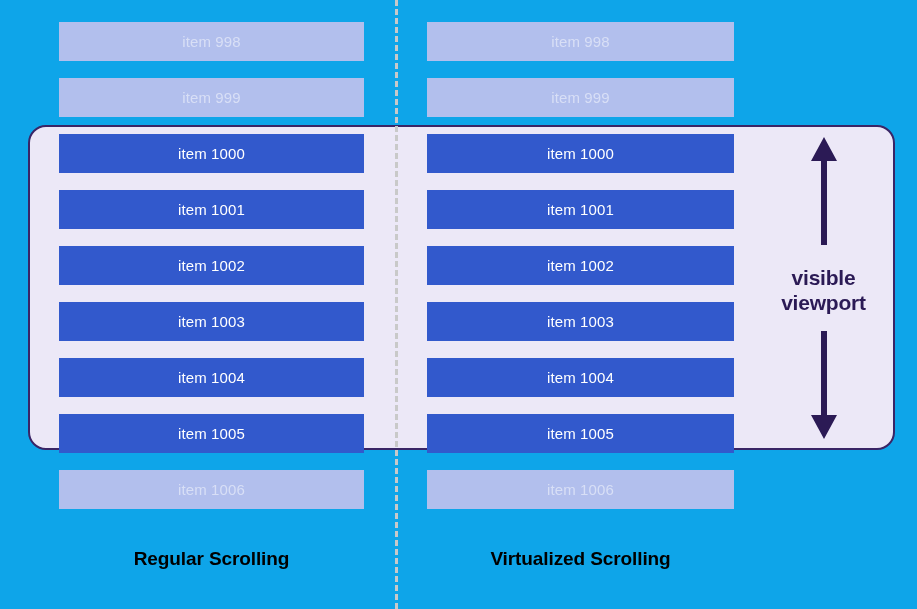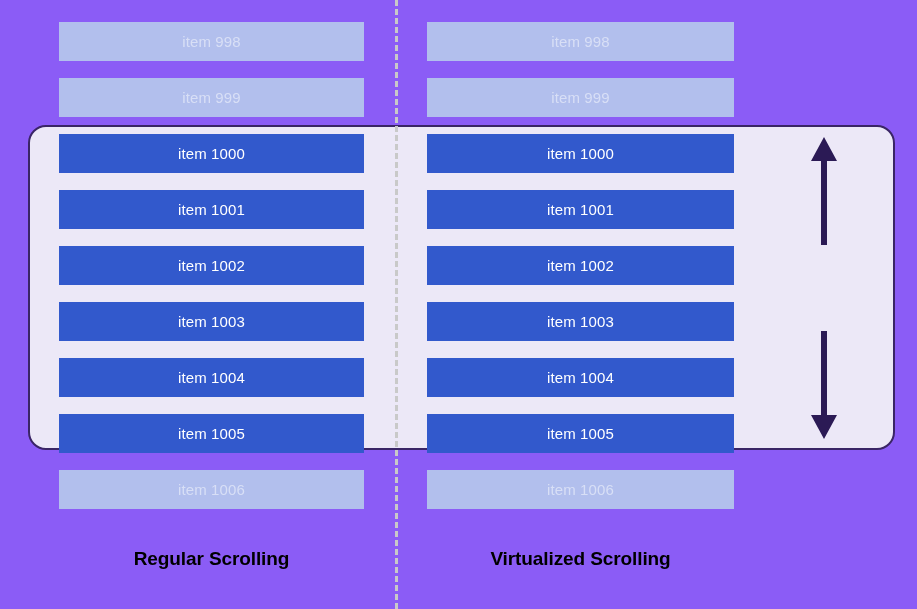--- a/index.html
+++ b/index.html
@@ -7,21 +7,21 @@
     width: 917px;
     height: 609px;
     background: #ffffff;
     font-family: "Liberation Sans", sans-serif;
     overflow: hidden;
   }
   #stage {
     position: relative;
     width: 917px;
     height: 609px;
-    background: #8b5cf6;
+    background: #0ea5e9;
   }
 
   
   .viewport-box {
     position: absolute;
     left: 28px;
     top: 125px;
     width: 867px;
     height: 325px;
     background: #ece8f7;
@@ -140,20 +140,24 @@
       <div class="bar" style="top: 414px;">item 1005</div>
       <div class="bar faded" style="top: 470px;">item 1006</div>
     </div>
 
   <div class="annotation">
     <span class="arrow-svg">
       <svg width="40" height="110" viewBox="0 0 40 110" aria-hidden="true">
         <path d="M20 2 L33 26 L23 26 L23 110 L17 110 L17 26 L7 26 Z" fill="#2b1a55"></path>
       </svg>
     </span>
+    <div class="annotation-label">
+      <div>visible</div>
+      <div>viewport</div>
+    </div>
     <span class="arrow-svg">
       <svg width="40" height="110" viewBox="0 0 40 110" aria-hidden="true">
         <path d="M20 108 L33 84 L23 84 L23 0 L17 0 L17 84 L7 84 Z" fill="#2b1a55"></path>
       </svg>
     </span>
   </div>
 
   <div class="caption right">Virtualized Scrolling</div>
   <div class="caption left">Regular Scrolling</div>
 

